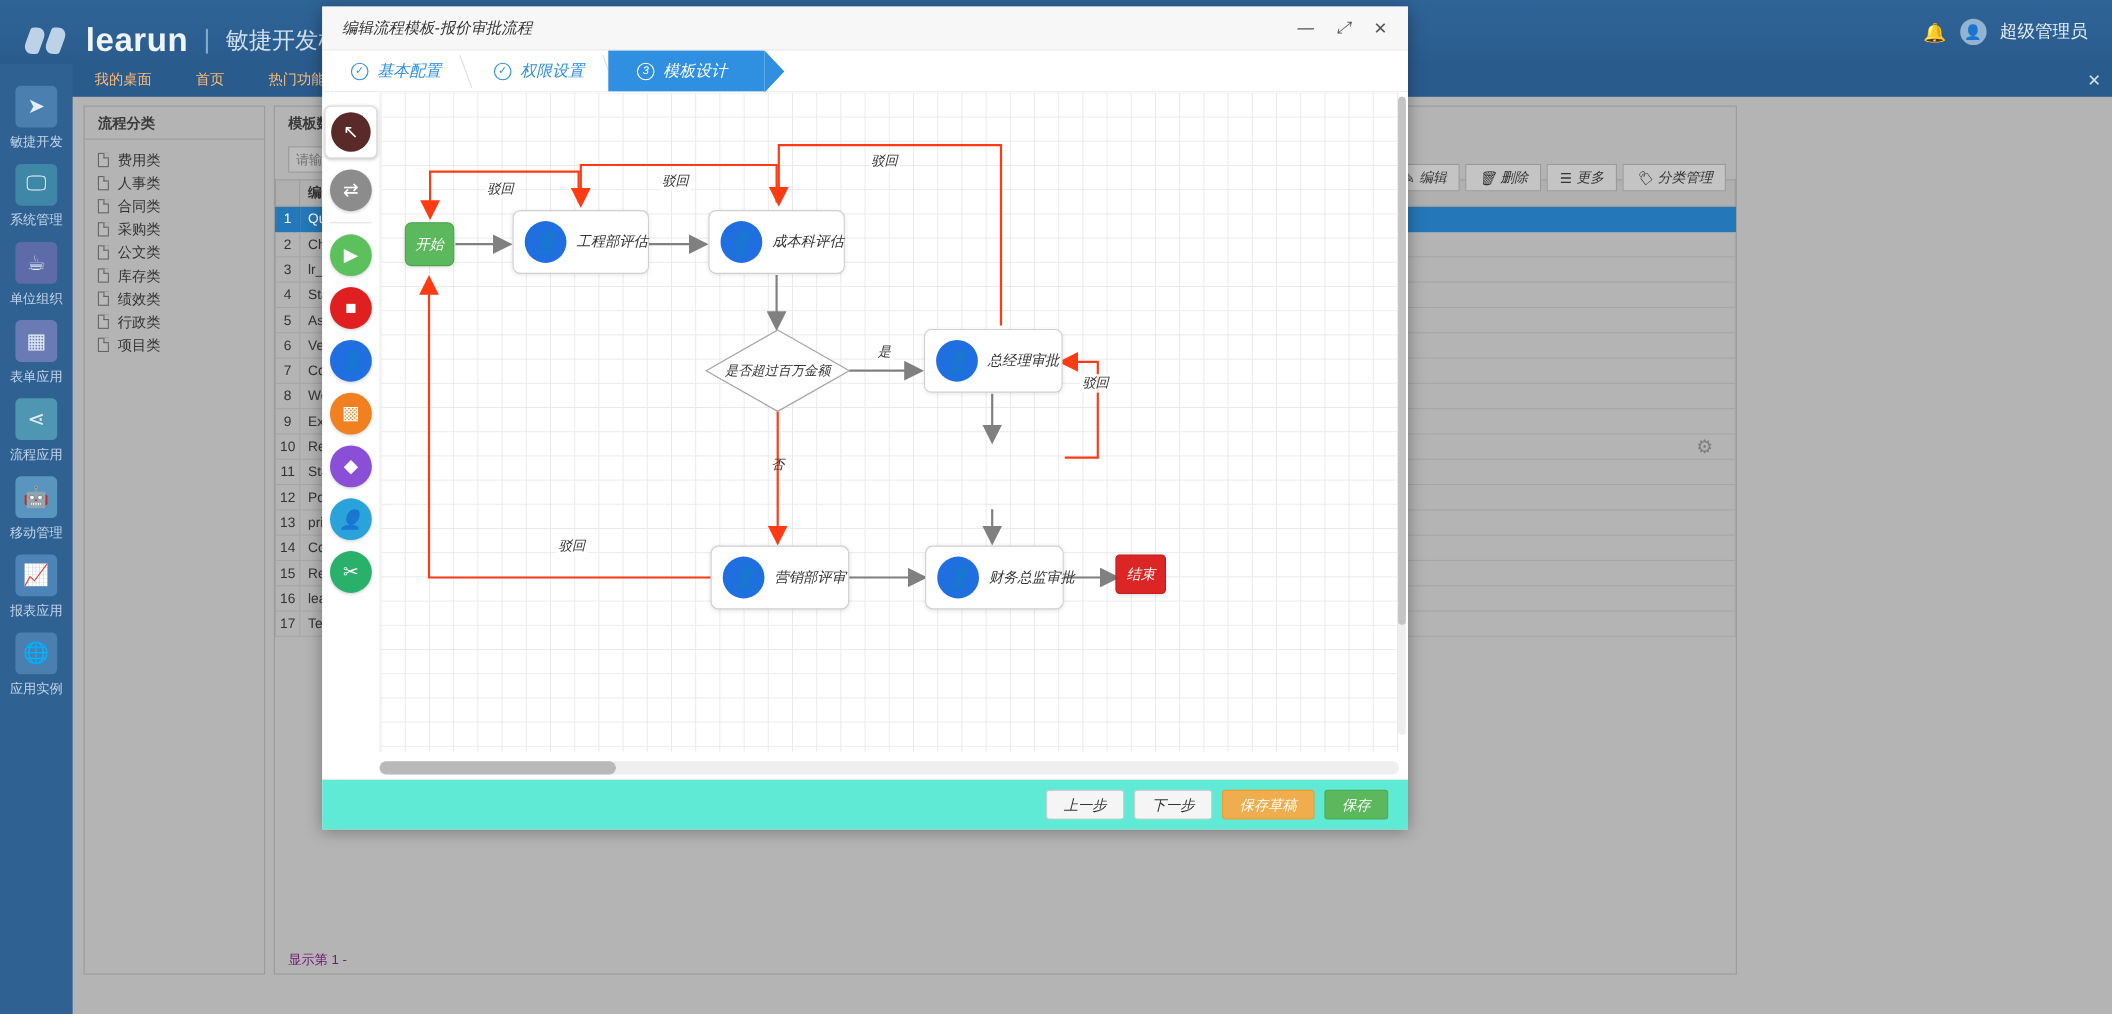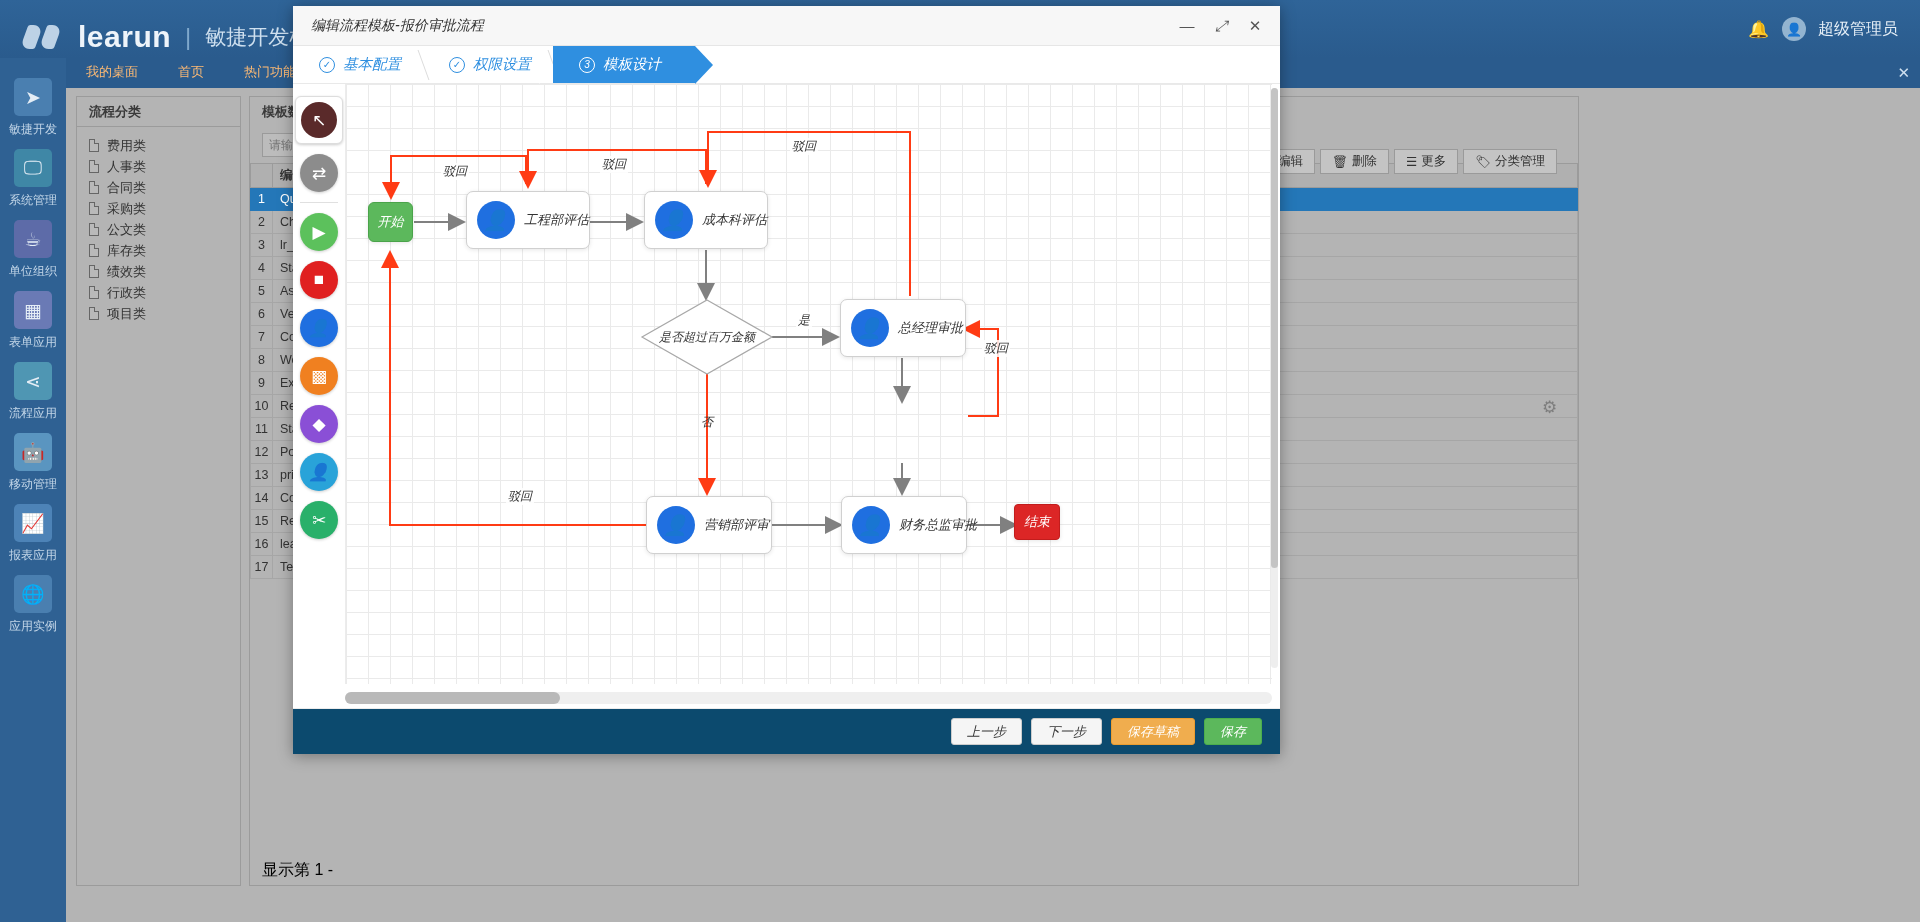--- a/index.html
+++ b/index.html
@@ -92,24 +92,24 @@
   }
   table.grid{ border-collapse:collapse; width:100%; font-size:12.5px; color:#333;}
   table.grid th{
     background:#b0b0b0; border:1px solid #9b9b9b; height:24px; font-weight:bold; text-align:left;
     padding-left:7px;
   }
   table.grid td{ border:1px solid #a6a6a6; height:23px; padding-left:7px; }
   table.grid td.num{ width:22px; text-align:center; padding-left:0;}
   table.grid tr.sel td{ background:#2477b8; color:#fff; border-color:#2477b8;}
   .tp-footer{
-    position:absolute; bottom:4px; left:12px; font-size:16px; color:#000000;
+    position:absolute; bottom:4px; left:12px; font-size:12px; color:#701a75;
   }
   .btnbar{
-    position:absolute; right:21px; top:52px; display:flex; gap:5px;
+    position:absolute; right:9px; top:52px; display:flex; gap:5px;font-style:italic;
   }
   .gbtn{
     height:25px; padding:0 11px; background:#c4c4c4; border:1px solid #9a9a9a;
     font-size:12.5px; color:#333; display:flex; align-items:center; gap:4px; cursor:pointer;
   }
   .gear-fab{
     position:absolute; right:16px; top:300px; width:20px; height:20px;
     color:#7e7e7e; font-size:17px;
   }
 
@@ -208,21 +208,21 @@
     position:absolute; left:52px; right:8px; bottom:4px; height:12px;
     background:#efefef; border-radius:6px;
   }
   .hscroll .thumb{ width:215px; height:12px; background:#b9b9b9; border-radius:6px;}
   .vscroll{
     position:absolute; right:2px; top:4px; width:7px; height:580px; background:#eee; border-radius:4px;
   }
   .vscroll .thumb{ width:7px;height:480px;background:#c4c4c4;border-radius:4px;}
 
   .modal-footer{
-    height:46px; border-top:1px solid #ececec; background:#0c4a6e;
+    height:46px; border-top:1px solid #ececec; background:#5eead4;
     display:flex; align-items:center; justify-content:flex-end; gap:9px; padding-right:18px;
   }
   .mbtn{
     height:27px; padding:0 15px; font-size:13px; border-radius:3px; cursor:pointer;
     display:flex; align-items:center; border:1px solid #ccc; background:#f5f5f5; color:#333;
   }
   .mbtn.warn{ background:#f0ad4e; border-color:#eb9d31; color:#fff;}
   .mbtn.ok{ background:#5cb85c; border-color:#4cae4c; color:#fff;}
 
   

